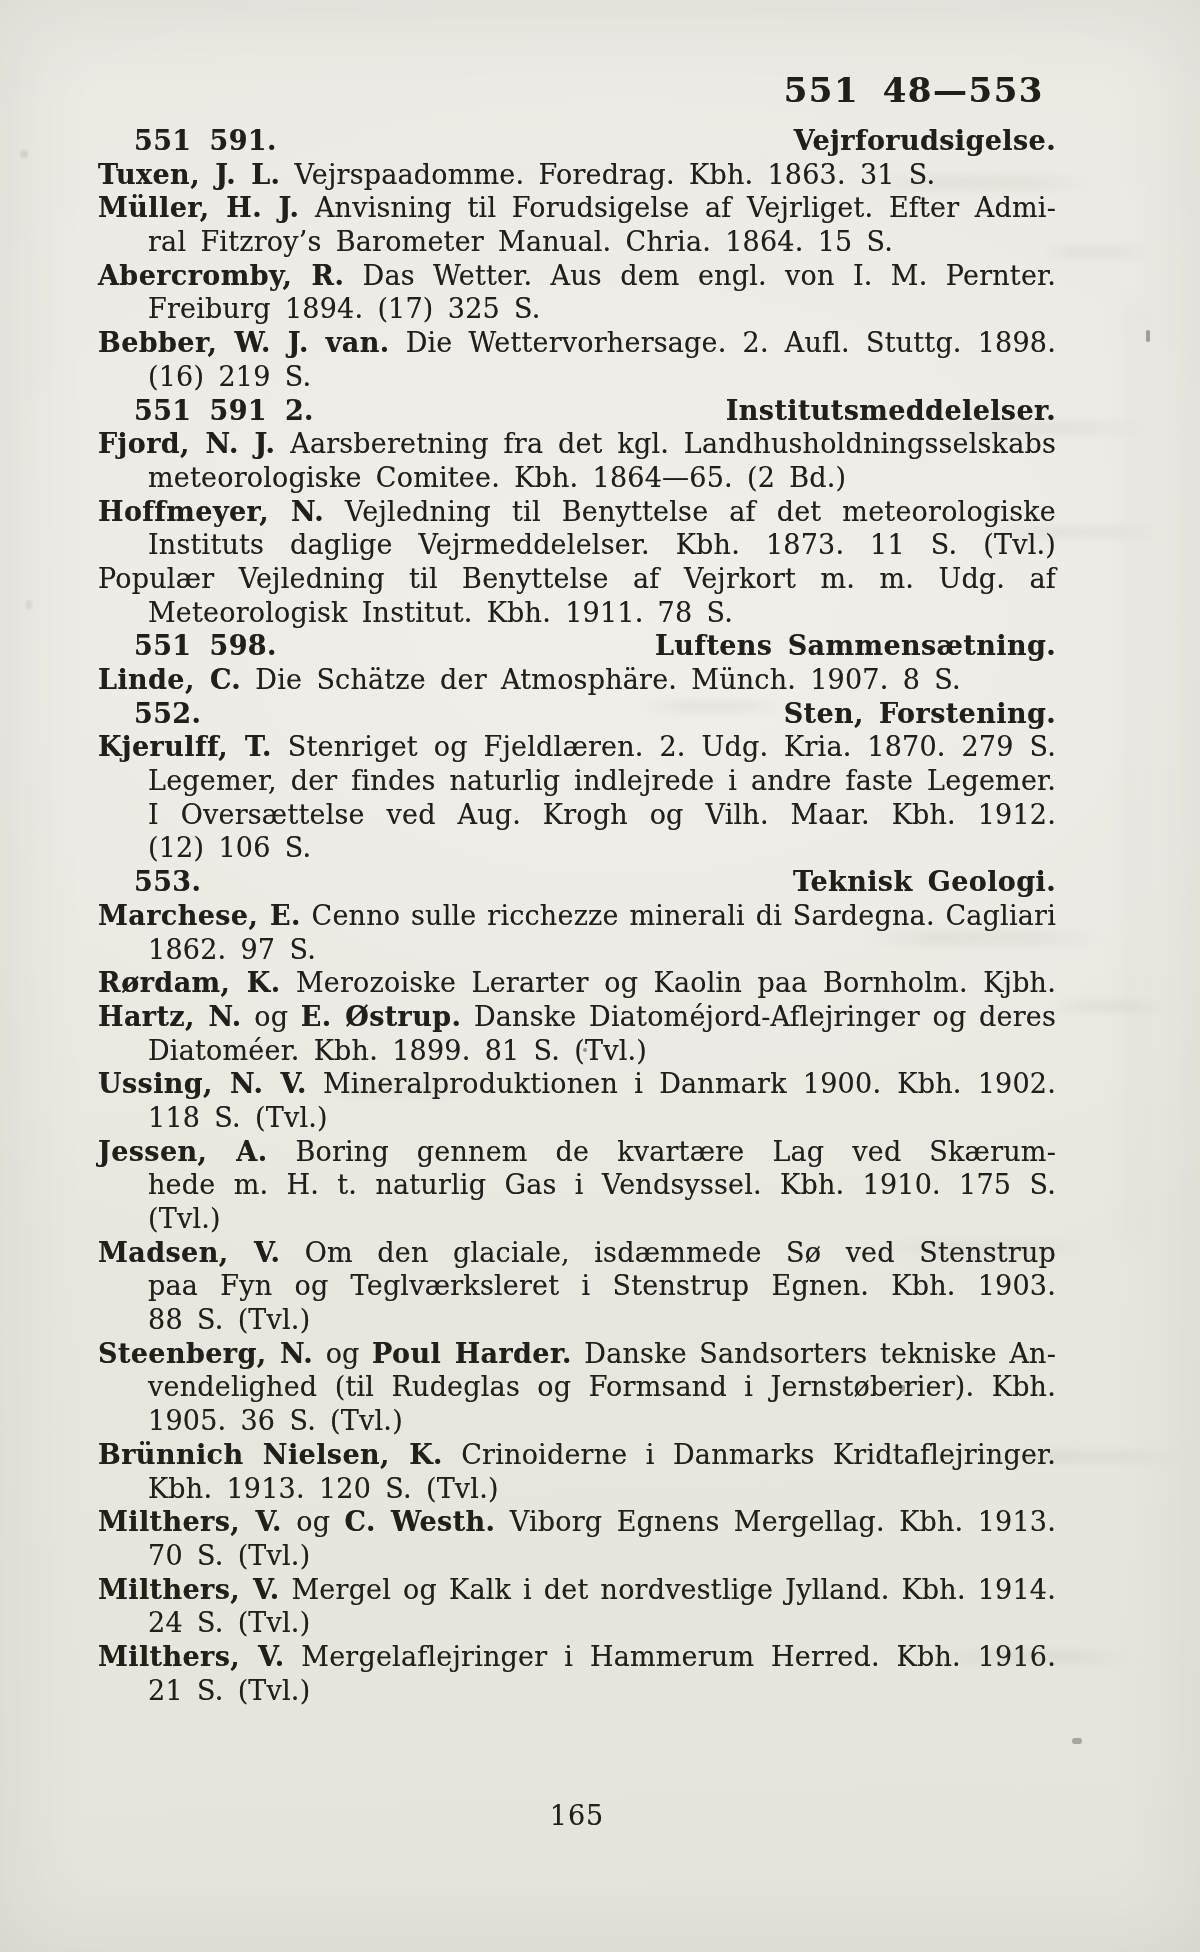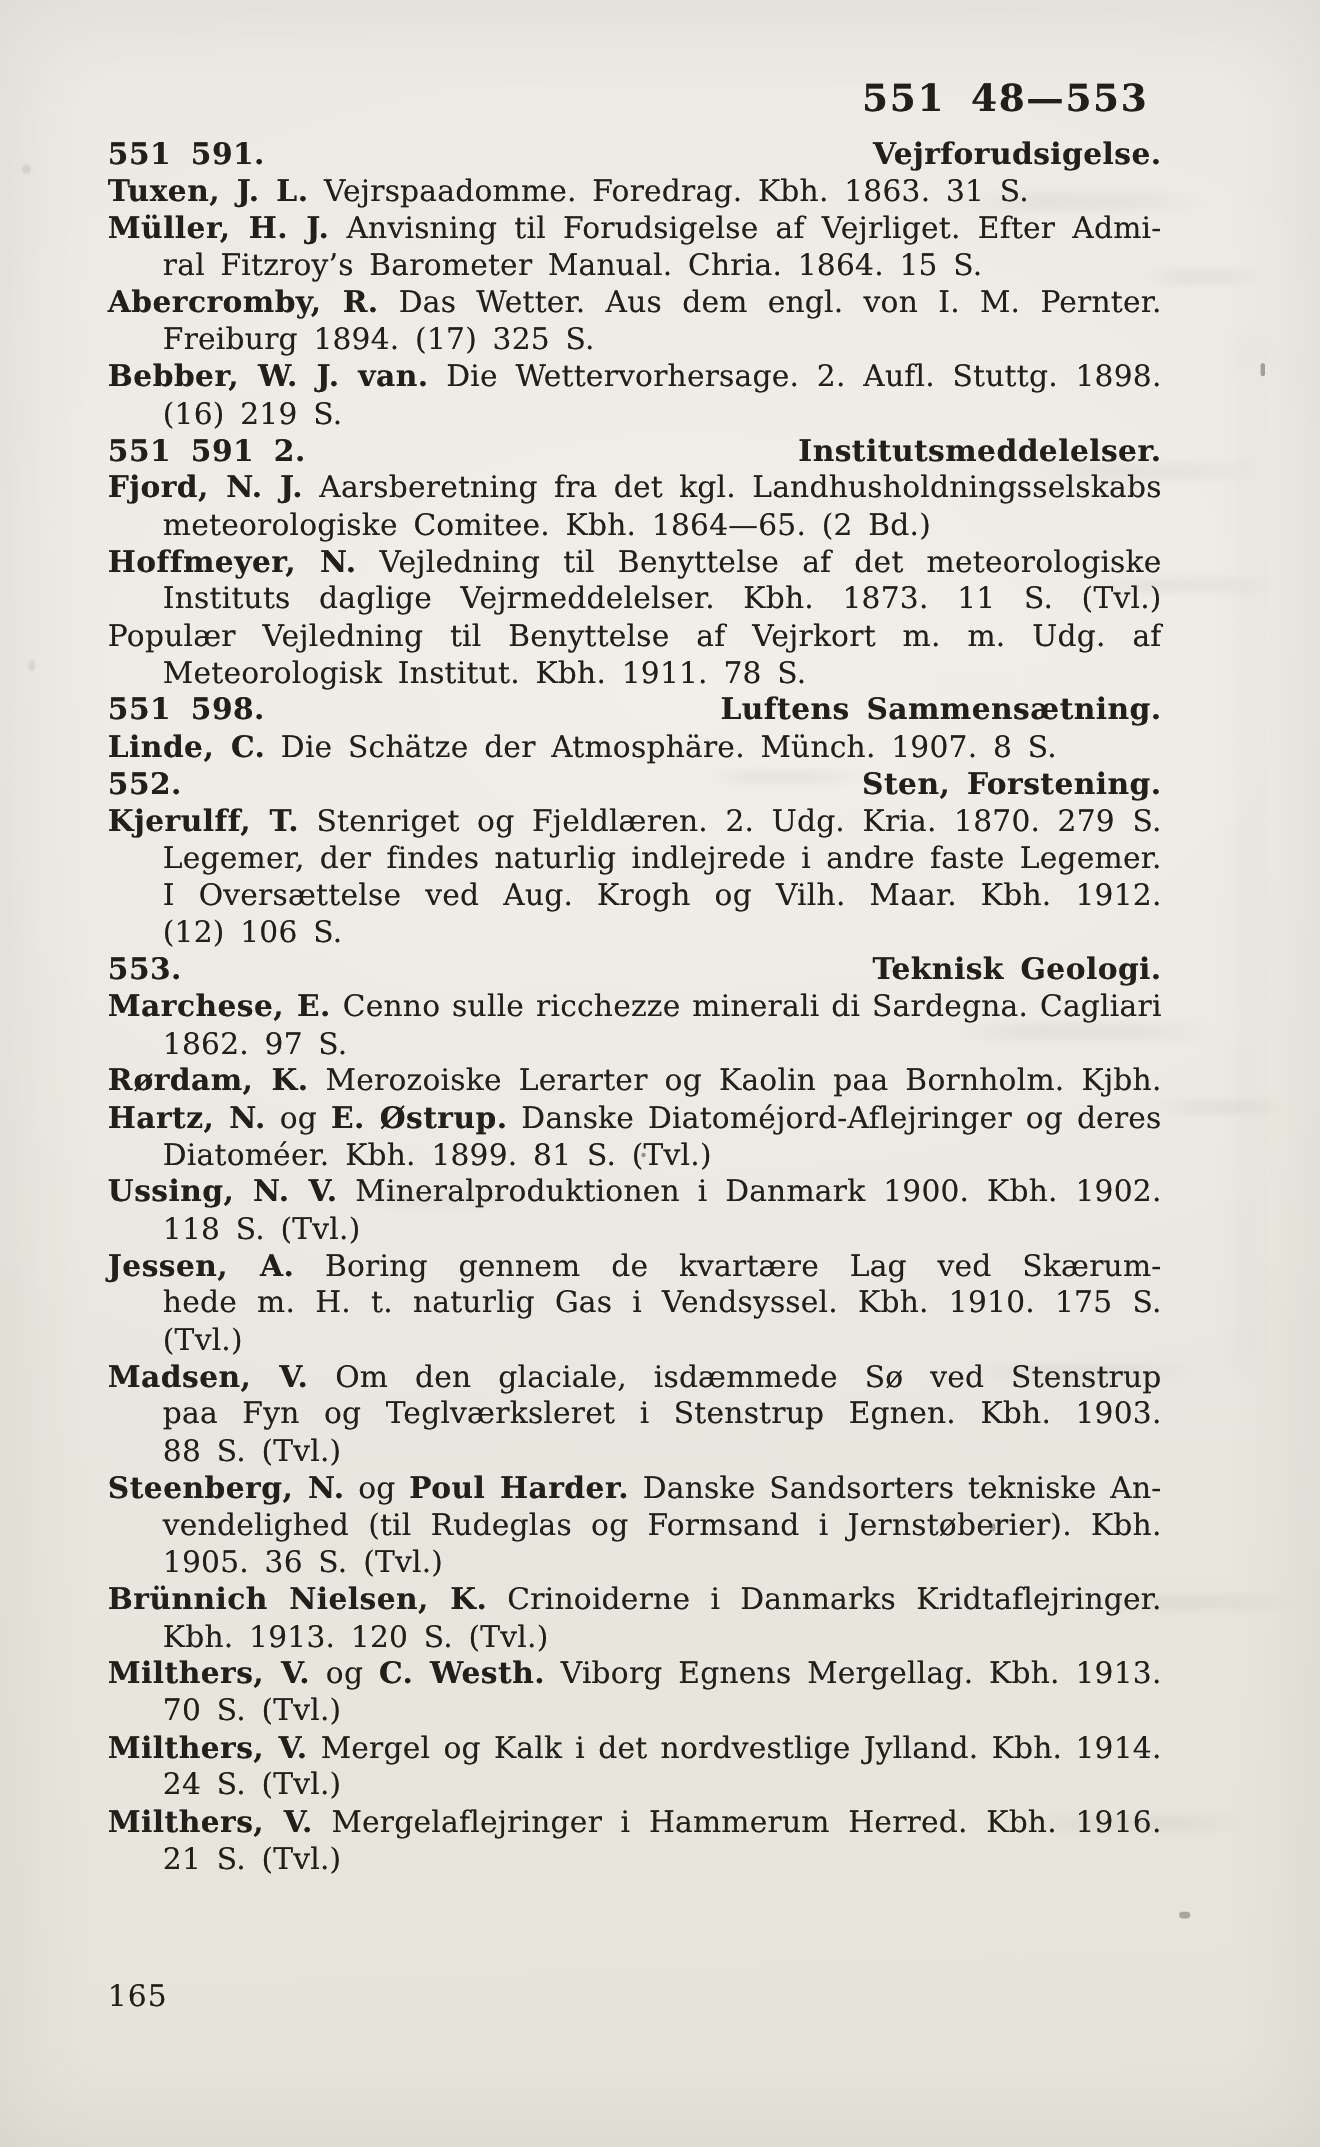--- a/index.html
+++ b/index.html
@@ -46,27 +46,29 @@
     text-align: justify;
     text-align-last: justify;
     word-spacing: 0.02em;
   }
   .line.cont { padding-left: 50px; }
   .bold { font-weight: 700; letter-spacing: 0.4px; }
   .sec {
     display: flex;
     justify-content: space-between;
     align-items: baseline;
+    margin-left: 36px;
   }
   .sec .code { word-spacing: 0.3em; }
   .page-number {
     position: absolute;
     left: 98px;
     top: 1800px;
     width: 958px;
+    text-align: center;
     font-size: 27px;
     letter-spacing: 1px;
     text-shadow: 0 0 0.5px rgba(34,31,27,0.55);
   }
 
   
   .ghost {
     position: absolute;
     border-radius: 9px;
     background: linear-gradient(90deg, rgba(124,138,118,0) 0%, rgba(124,138,118,0.55) 30%, rgba(118,132,114,0.45) 70%, rgba(124,138,118,0) 100%);

